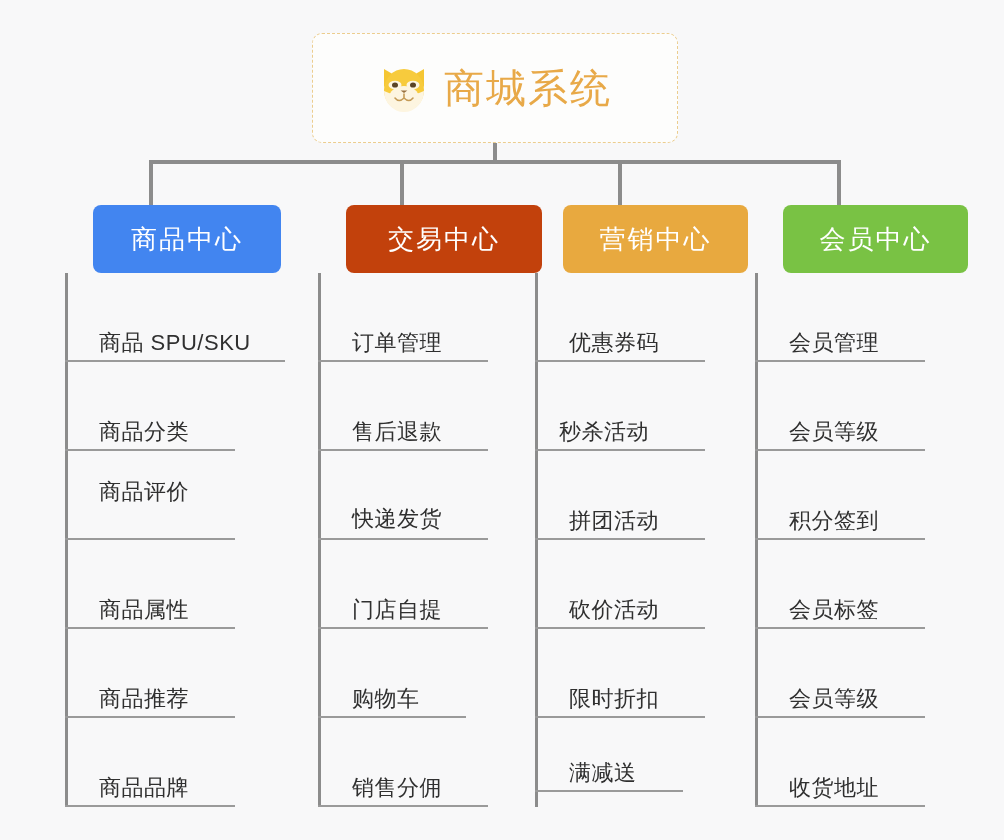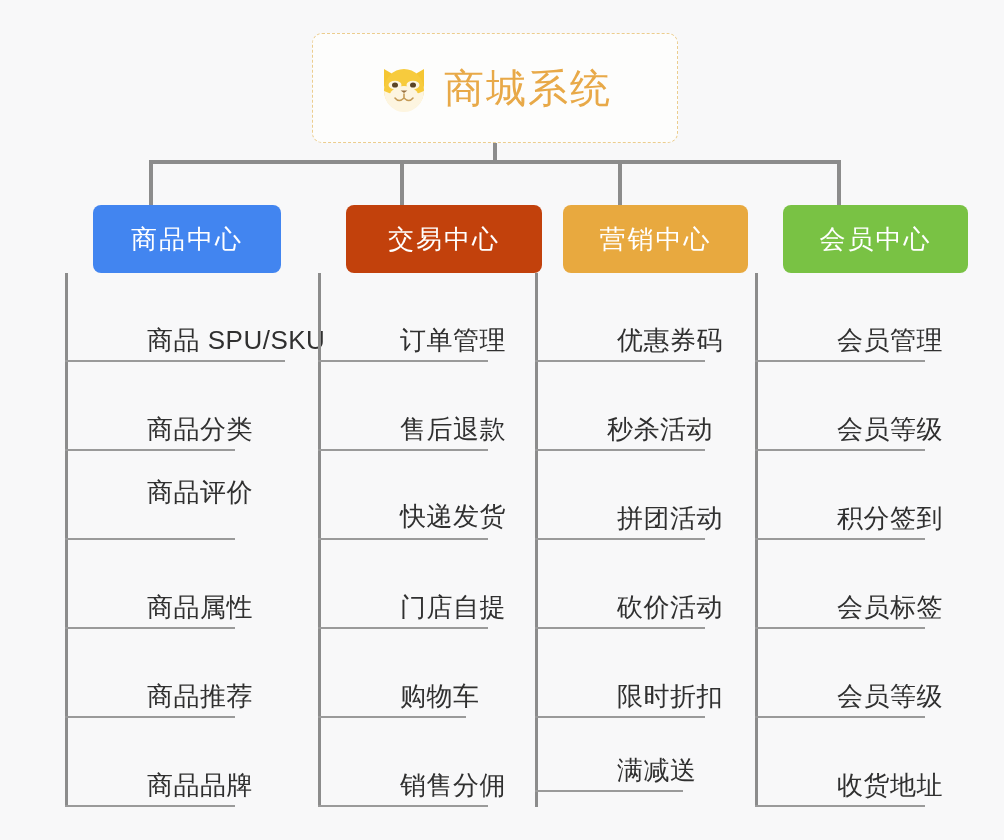--- a/index.html
+++ b/index.html
@@ -81,26 +81,25 @@
   .leaf {
     position: absolute;
     left: 8px;
     height: 89px;
     display: flex;
     align-items: flex-end;
     border-bottom: 2px solid #9a9a9a;
     padding: 0 14px 5px 34px;
   }
   .leaf-label {
-    font-size: 26px;
+    font-size: 22px;
     color: #303030;
     line-height: 1.1;
     white-space: nowrap;
     letter-spacing: 0.5px;
-    margin-left: 48px;
   }
 </style>
 </head>
 <body>
 
 <div id="canvas">
 
   <div class="root-node">
     <span class="root-emoji">
       <svg viewBox="0 0 52 50" width="52" height="50" aria-hidden="true">

